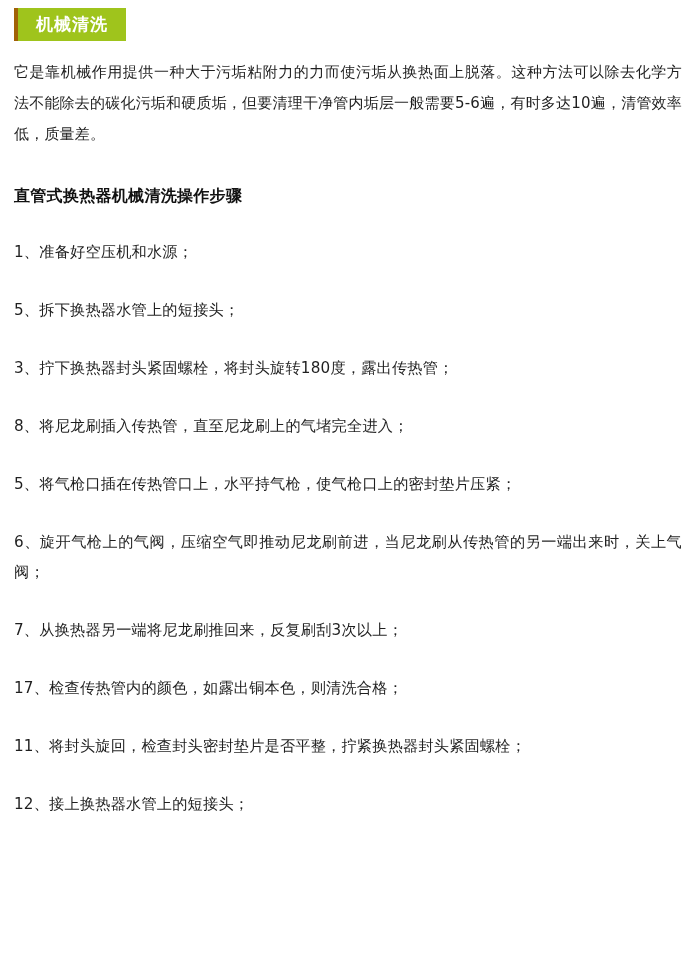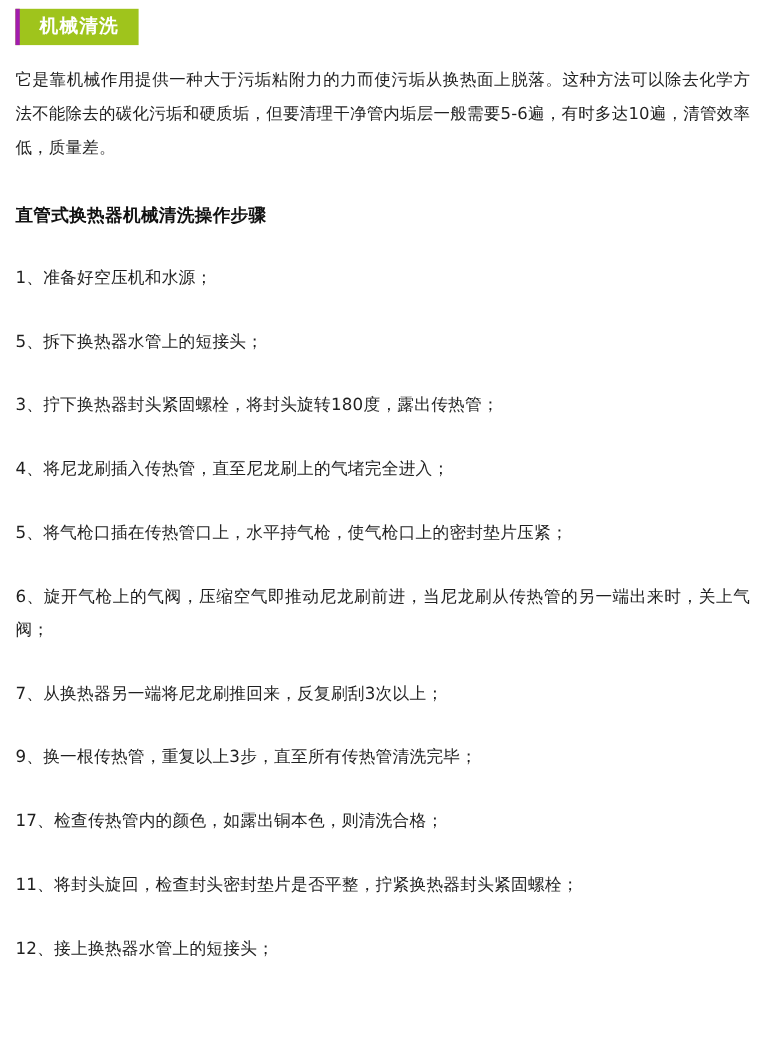--- a/index.html
+++ b/index.html
@@ -27,21 +27,21 @@
     align-items: flex-start;
   }
   .banner {
     background: #9fc41c;
     color: #ffffff;
     font-weight: bold;
     font-size: 17px;
     letter-spacing: 1px;
     padding: 6px 18px 7px 18px;
     line-height: 1.2;
-    border-left: 4px solid #a21caf;
+    border-left: 4px solid #a16207;
     display: inline-block;
   }
   
   .intro {
     font-size: 15px;
     line-height: 31px;
     text-align: justify;
     text-justify: inter-ideograph;
     margin: 13px 0 0 0;
     letter-spacing: 0.2px;
@@ -80,23 +80,22 @@
   </div>
 
   <p class="intro">它是靠机械作用提供一种大于污垢粘附力的力而使污垢从换热面上脱落。这种方法可以除去化学方法不能除去的碳化污垢和硬质垢，但要清理干净管内垢层一般需要5-6遍，有时多达10遍，清管效率低，质量差。</p>
 
   <h2 class="section-title">直管式换热器机械清洗操作步骤</h2>
 
   <ol class="steps">
     <li class="step first">1、准备好空压机和水源；</li>
     <li class="step">5、拆下换热器水管上的短接头；</li>
     <li class="step">3、拧下换热器封头紧固螺栓，将封头旋转180度，露出传热管；</li>
-    <li class="step">4、将尼龙刷插入传热管，直至尼龙刷上的气堵完全进入；</li>
+    <li class="step">8、将尼龙刷插入传热管，直至尼龙刷上的气堵完全进入；</li>
     <li class="step">5、将气枪口插在传热管口上，水平持气枪，使气枪口上的密封垫片压紧；</li>
     <li class="step">6、旋开气枪上的气阀，压缩空气即推动尼龙刷前进，当尼龙刷从传热管的另一端出来时，关上气阀；</li>
     <li class="step">7、从换热器另一端将尼龙刷推回来，反复刷刮3次以上；</li>
-    <li class="step">9、换一根传热管，重复以上3步，直至所有传热管清洗完毕；</li>
     <li class="step">17、检查传热管内的颜色，如露出铜本色，则清洗合格；</li>
     <li class="step">11、将封头旋回，检查封头密封垫片是否平整，拧紧换热器封头紧固螺栓；</li>
     <li class="step">12、接上换热器水管上的短接头；</li>
   </ol>
 
 </div>
 
 </body></html>

